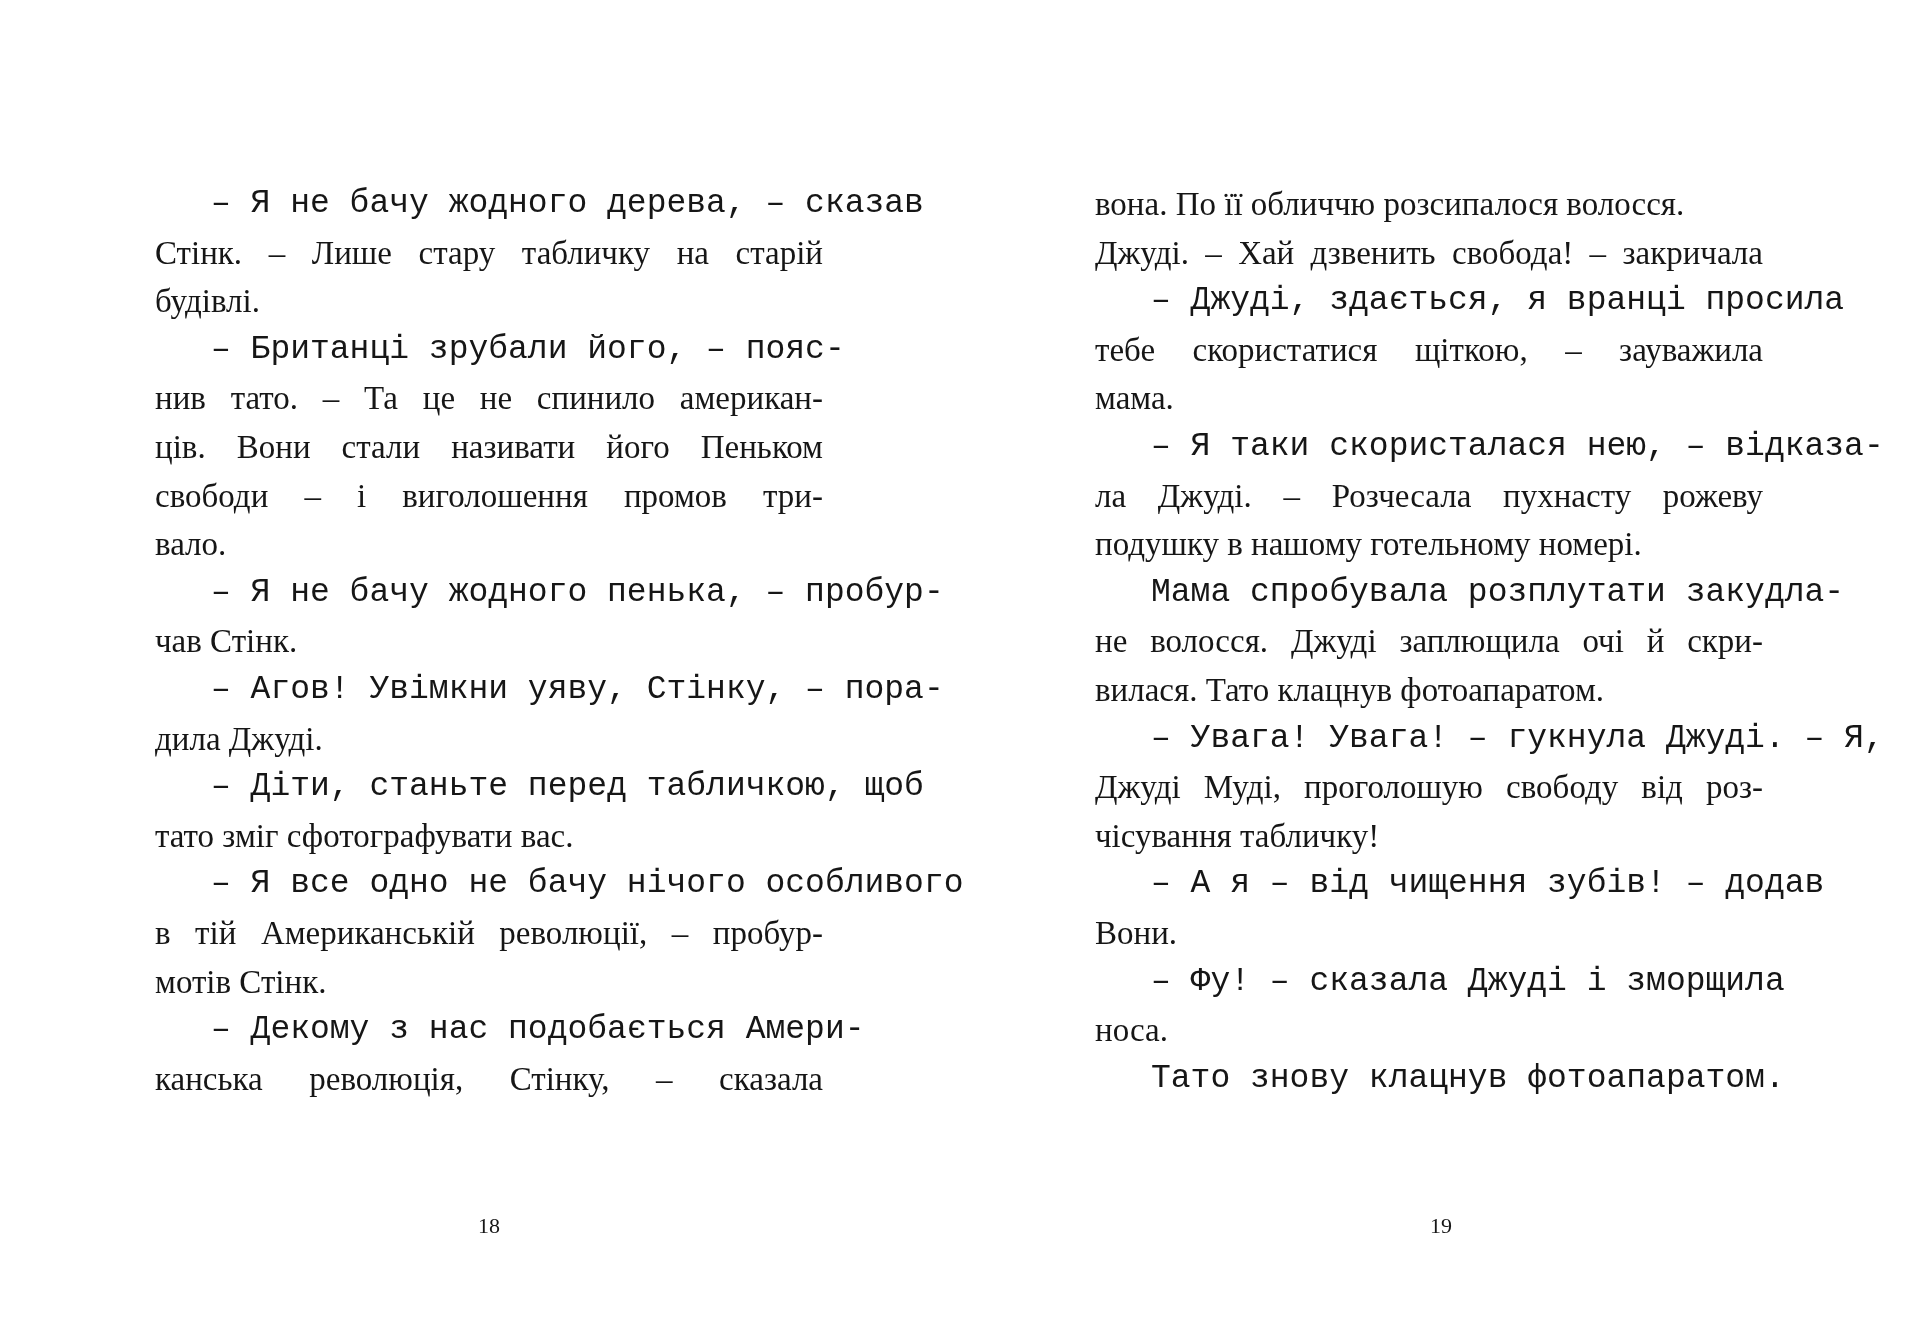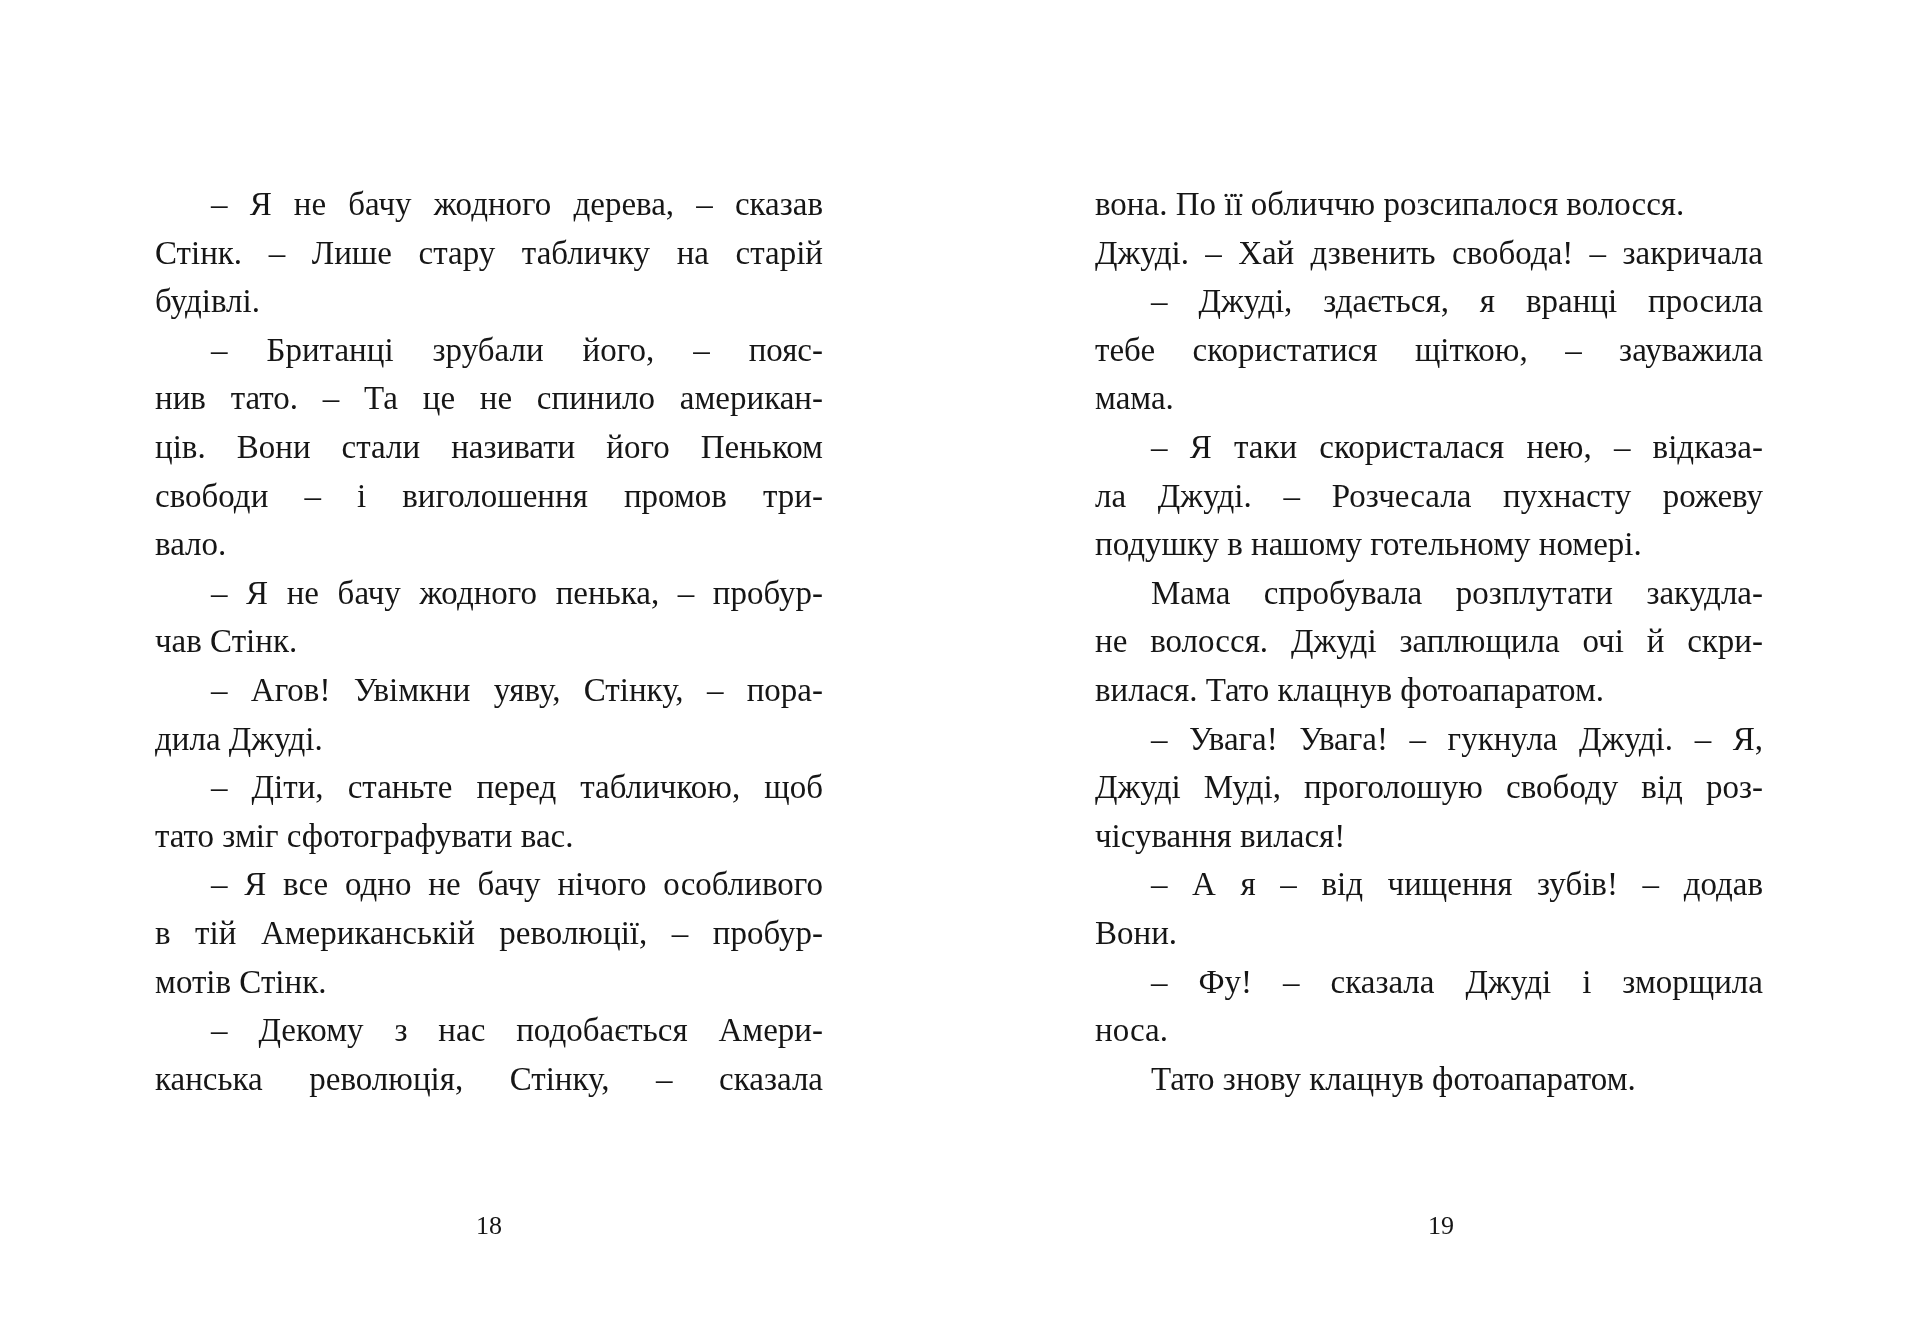--- a/index.html
+++ b/index.html
@@ -34,29 +34,29 @@
     .line {
       display: block;
       height: 48.6px;
       line-height: 48.6px;
       font-size: 33px;
       white-space: nowrap;
       text-align: justify;
       text-align-last: justify;
       letter-spacing: 0px;
     }
-    .line.indent { padding-left: 56px; }
+    .line.indent { padding-left: 56px; font-family: Liberation Mono, monospace; }
     .line.last { text-align-last: left; }
 
     .page-number {
       position: absolute;
       top: 1206px;
       width: 668px;
       text-align: center;
-      font-size: 26px;
+      font-size: 22px;
       line-height: 40px;
     }
     .page-left .page-number { left: 155px; }
     .page-right .page-number { left: 147px; }
   </style>
 </head>
 <body>
 
 <div class="page page-left">
   <div class="column">
@@ -91,21 +91,21 @@
     <span class="line">тебе скористатися щіткою, – зауважила</span>
     <span class="line last">мама.</span>
     <span class="line indent">– Я таки скористалася нею, – відказа-</span>
     <span class="line">ла Джуді. – Розчесала пухнасту рожеву</span>
     <span class="line last">подушку в нашому готельному номері.</span>
     <span class="line indent">Мама спробувала розплутати закудла-</span>
     <span class="line">не волосся. Джуді заплющила очі й скри-</span>
     <span class="line last">вилася. Тато клацнув фотоапаратом.</span>
     <span class="line indent">– Увага! Увага! – гукнула Джуді. – Я,</span>
     <span class="line">Джуді Муді, проголошую свободу від роз-</span>
-    <span class="line last">чісування вилася!</span>
+    <span class="line last">чісування табличку!</span>
     <span class="line indent">– А я – від чищення зубів! – додав</span>
     <span class="line last">Вони.</span>
     <span class="line indent">– Фу! – сказала Джуді і зморщила</span>
     <span class="line last">носа.</span>
     <span class="line indent last">Тато знову клацнув фотоапаратом.</span>
   </div>
   <div class="page-number">19</div>
 </div>
 
 </body></html>

